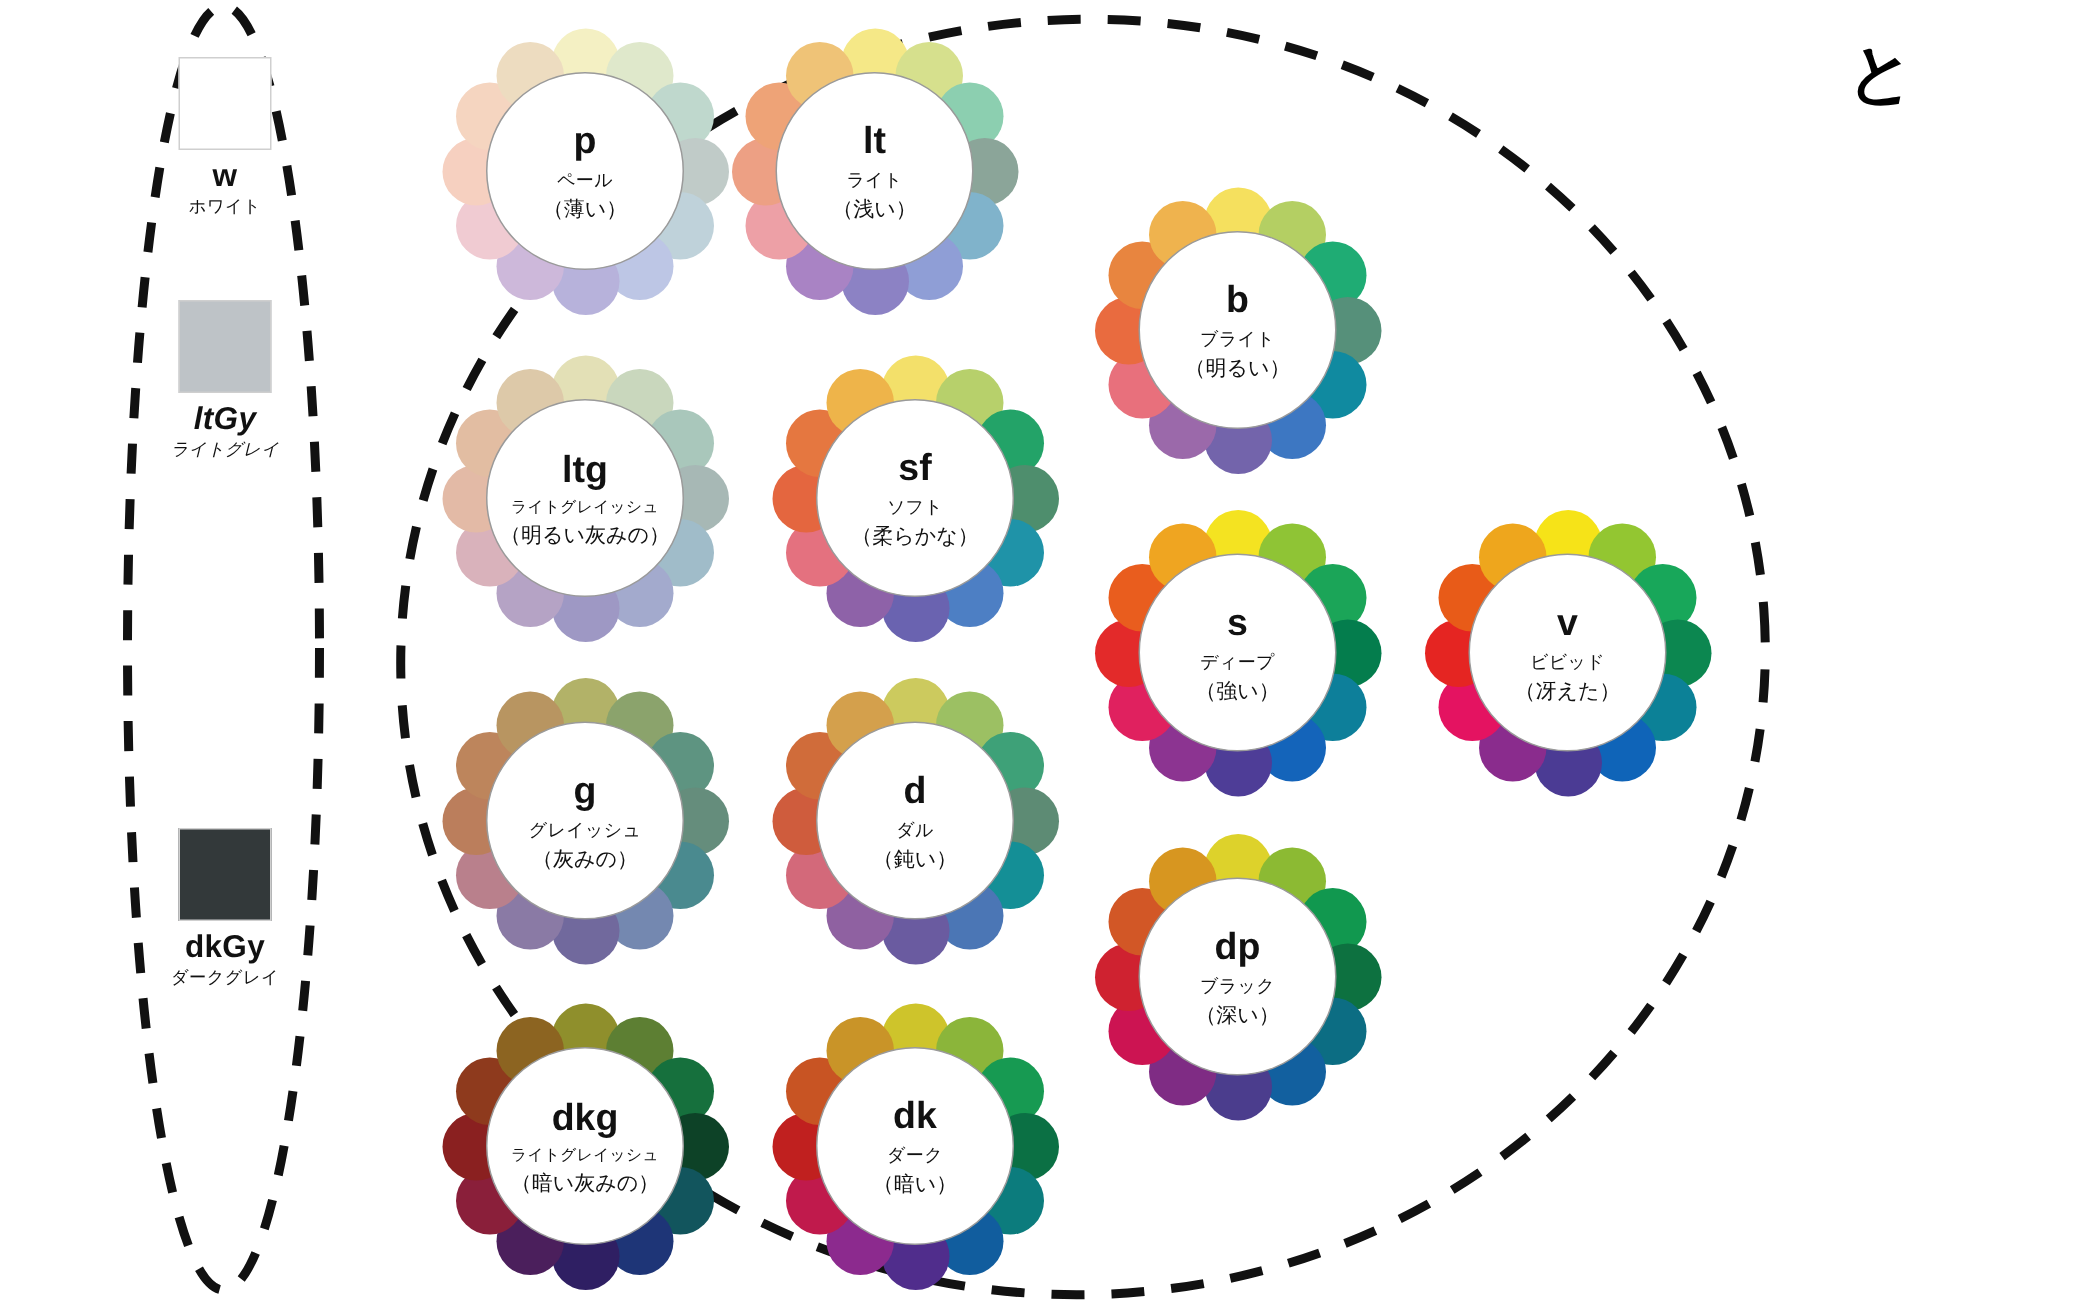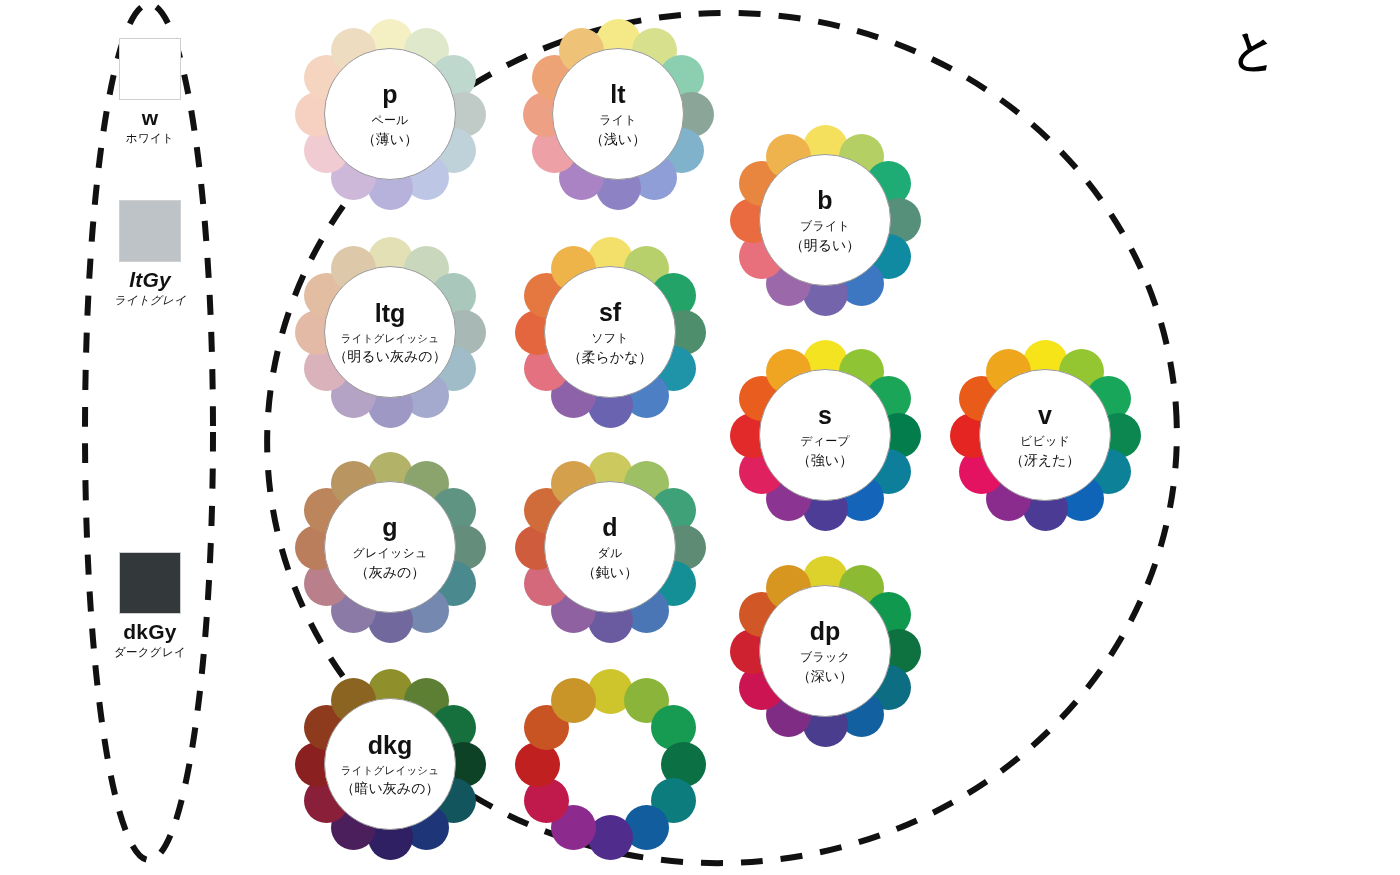--- a/index.html
+++ b/index.html
@@ -100,21 +100,21 @@
         <div class="dot" style="background: rgb(240, 203, 210); left: 34.7801px; top: 134.5px;"></div>
         <div class="dot" style="background: rgb(246, 208, 192); left: 25px; top: 98px;"></div>
         <div class="dot" style="background: rgb(245, 213, 192); left: 34.7801px; top: 61.5px;"></div>
         <div class="dot" style="background: rgb(237, 220, 192); left: 61.5px; top: 34.7801px;"></div>
         <div class="hub">
           <div class="hub-abbr">p</div>
           <div class="hub-kana">ペール</div>
           <div class="hub-jp">（薄い）</div>
         </div>
       </div>
-      <div class="wheel" style="left: 520px; top: 16px;">
+      <div class="wheel" style="left: 485px; top: 16px;">
         <div class="dot" style="background: rgb(245, 232, 135); left: 98px; top: 25px;"></div>
         <div class="dot" style="background: rgb(214, 224, 141); left: 134.5px; top: 34.7801px;"></div>
         <div class="dot" style="background: rgb(140, 207, 176); left: 161.22px; top: 61.5px;"></div>
         <div class="dot" style="background: rgb(139, 165, 153); left: 171px; top: 98px;"></div>
         <div class="dot" style="background: rgb(128, 179, 203); left: 161.22px; top: 134.5px;"></div>
         <div class="dot" style="background: rgb(143, 158, 214); left: 134.5px; top: 161.22px;"></div>
         <div class="dot" style="background: rgb(140, 130, 196); left: 98px; top: 171px;"></div>
         <div class="dot" style="background: rgb(169, 131, 196); left: 61.5px; top: 161.22px;"></div>
         <div class="dot" style="background: rgb(237, 160, 166); left: 34.7801px; top: 134.5px;"></div>
         <div class="dot" style="background: rgb(237, 160, 132); left: 25px; top: 98px;"></div>
@@ -303,20 +303,25 @@
         <div class="dot" style="background: rgb(23, 154, 82); left: 161.22px; top: 61.5px;"></div>
         <div class="dot" style="background: rgb(11, 112, 68); left: 171px; top: 98px;"></div>
         <div class="dot" style="background: rgb(12, 124, 125); left: 161.22px; top: 134.5px;"></div>
         <div class="dot" style="background: rgb(17, 93, 158); left: 134.5px; top: 161.22px;"></div>
         <div class="dot" style="background: rgb(80, 45, 140); left: 98px; top: 171px;"></div>
         <div class="dot" style="background: rgb(140, 42, 142); left: 61.5px; top: 161.22px;"></div>
         <div class="dot" style="background: rgb(192, 26, 76); left: 34.7801px; top: 134.5px;"></div>
         <div class="dot" style="background: rgb(192, 32, 31); left: 25px; top: 98px;"></div>
         <div class="dot" style="background: rgb(200, 84, 35); left: 34.7801px; top: 61.5px;"></div>
         <div class="dot" style="background: rgb(201, 148, 40); left: 61.5px; top: 34.7801px;"></div>
+        <div class="hub">
+          <div class="hub-abbr">dk</div>
+          <div class="hub-kana">ダーク</div>
+          <div class="hub-jp">（暗い）</div>
+        </div>
       </div>
     </div>
 
   <div class="title-block">
     <div class="title-conj">と</div>
   </div>
 
 </div>
 
 </body></html>

